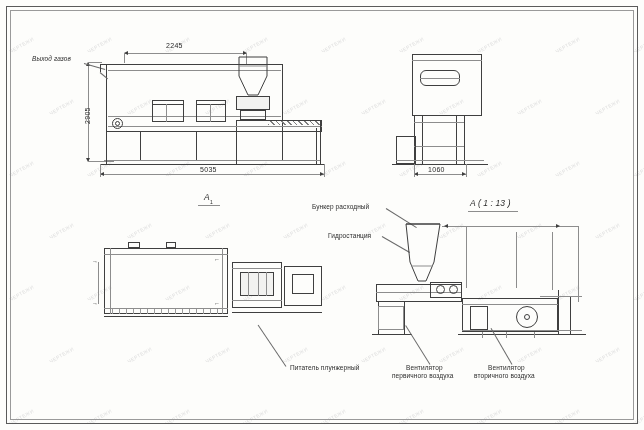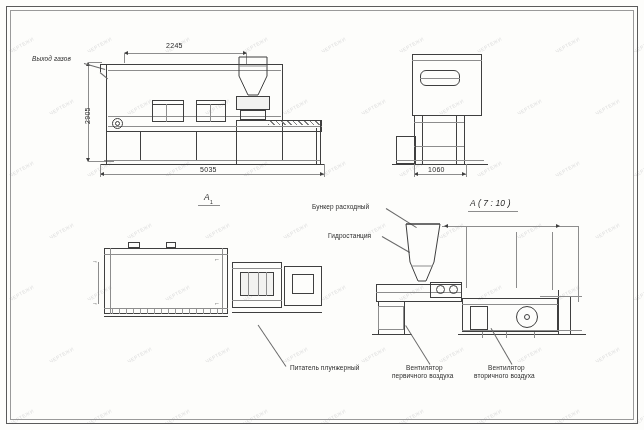--- a/index.html
+++ b/index.html
@@ -325,21 +325,21 @@
     <div class="box" style="left:284px;top:266px;width:38px;height:40px;"></div>
     <div class="box" style="left:292px;top:274px;width:22px;height:20px;"></div>
     <div class="ln h" style="left:232px;top:312px;width:90px;"></div>
 
     <div class="lbl" style="left:290px;top:364px;">Питатель плунжерный</div>
     <div class="leader" style="left:286px;top:366px;width:50px;transform:rotate(-124deg);"></div>
   </div>
 
   <div>
 
-    <div class="lbl big ital" style="left:470px;top:198px;">A ( 7 : 10 )</div>
+    <div class="lbl big ital" style="left:470px;top:198px;">A ( 1 : 13 )</div>
     <div class="ln h thin" style="left:468px;top:211px;width:50px;"></div>
 
     <div class="lbl" style="left:312px;top:203px;">Бункер расходный</div>
     <div class="leader" style="left:386px;top:208px;width:36px;transform:rotate(32deg);"></div>
 
     <div class="lbl" style="left:328px;top:232px;">Гидростанция</div>
     <div class="leader" style="left:382px;top:236px;width:32px;transform:rotate(30deg);"></div>
 
     <div style="position:absolute;left:404px;top:222px;width:38px;height:60px;">
       <svg width="38" height="60" viewBox="0 0 38 60">

